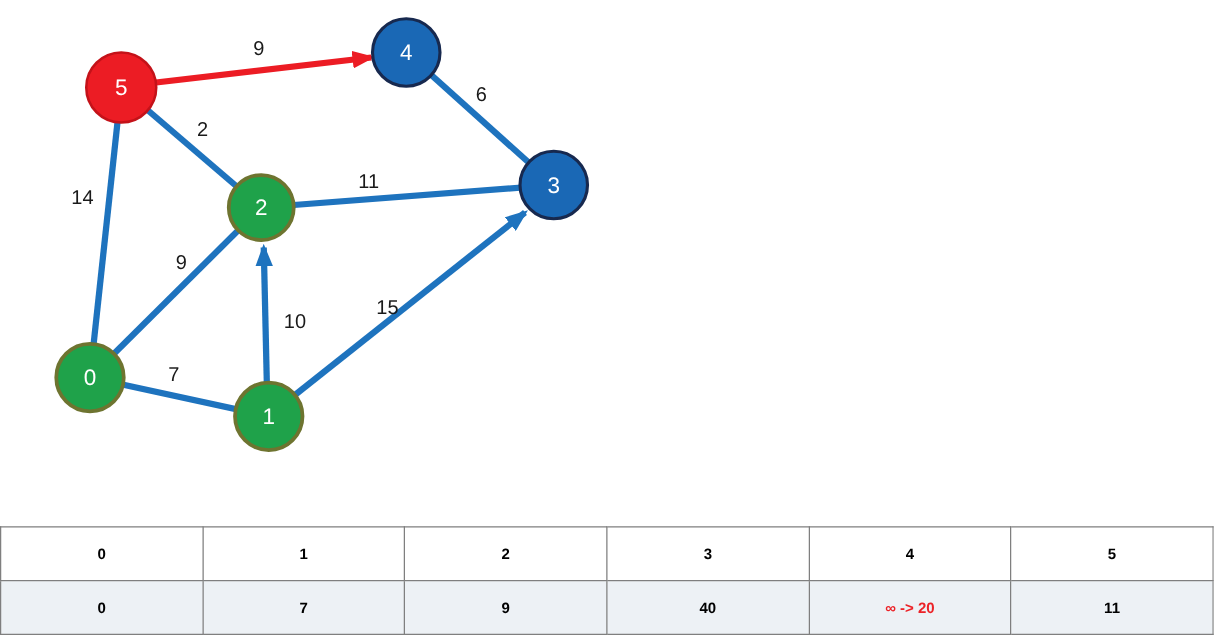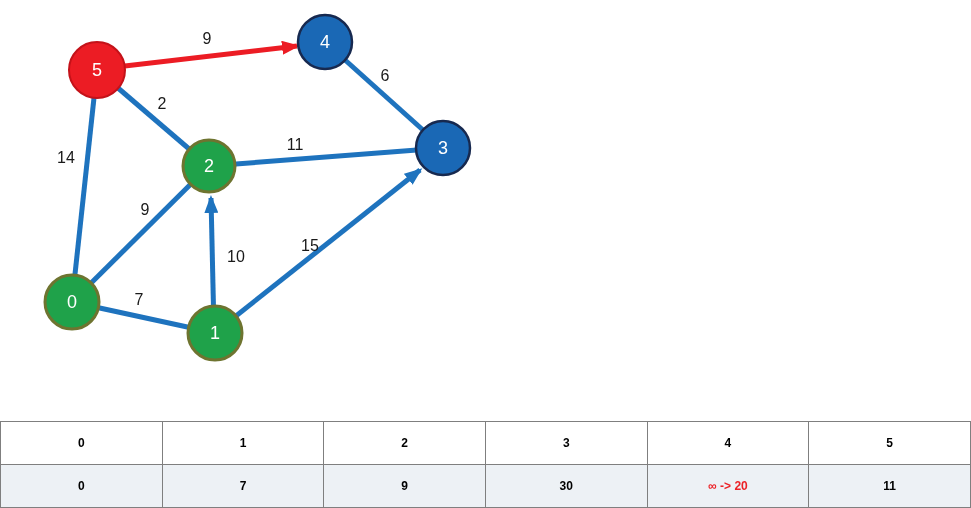--- a/index.html
+++ b/index.html
@@ -106,18 +106,18 @@
         <td>1</td>
         <td>2</td>
         <td>3</td>
         <td>4</td>
         <td>5</td>
       </tr>
     <tr class="value-row">
         <td style="color: rgb(0, 0, 0);">0</td>
         <td style="color: rgb(0, 0, 0);">7</td>
         <td style="color: rgb(0, 0, 0);">9</td>
-        <td style="color: rgb(0, 0, 0);">30</td>
+        <td style="color: rgb(0, 0, 0);">40</td>
         <td style="color: rgb(236, 34, 39); text-align: center;">∞ -&gt; 20</td>
         <td style="color: rgb(0, 0, 0);">11</td>
       </tr>
   </tbody>
 </table>
 
 </body></html>

